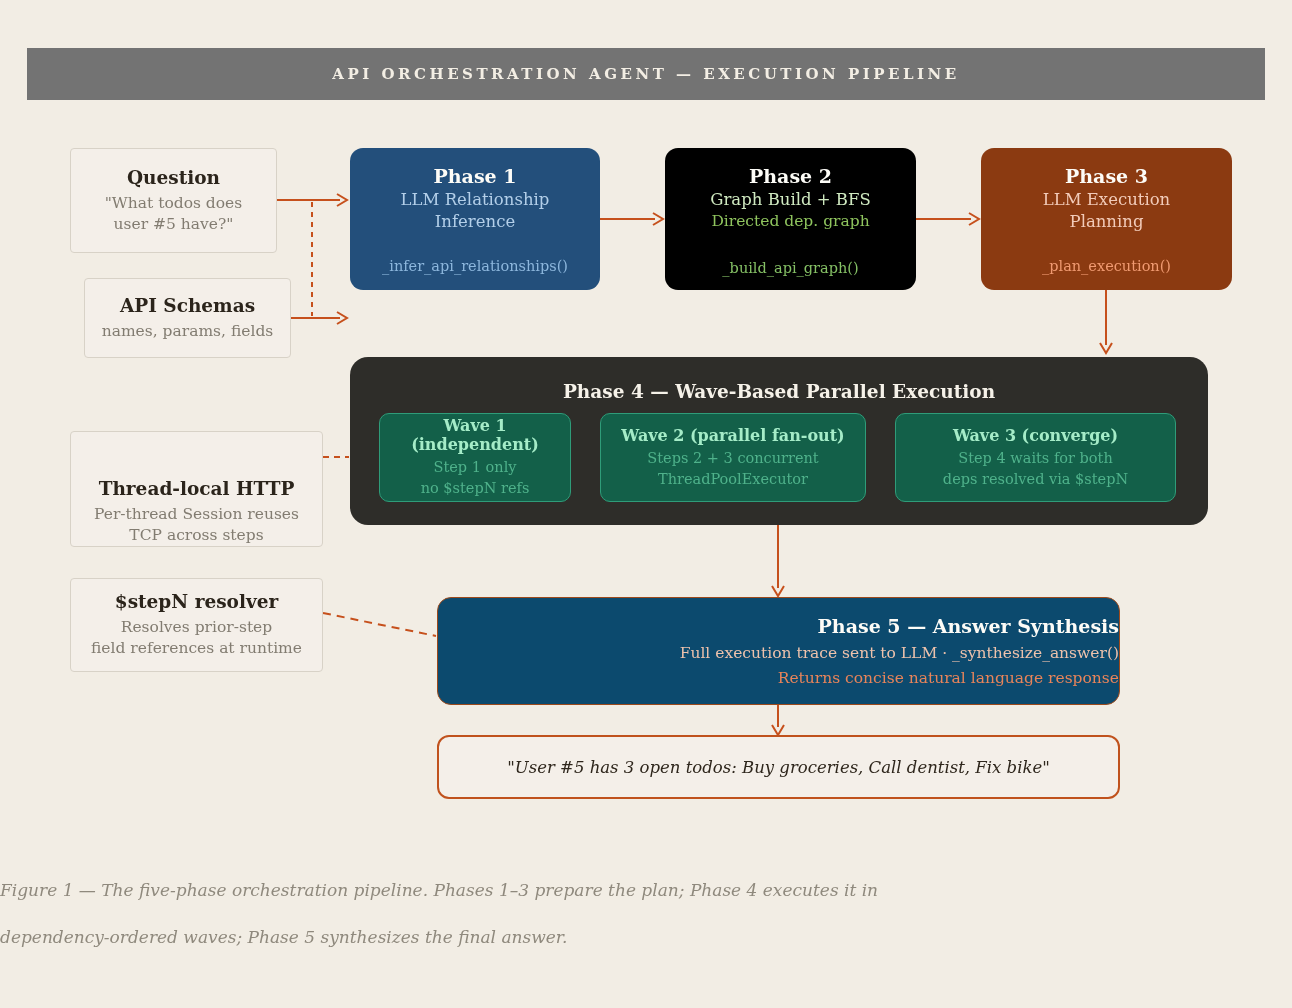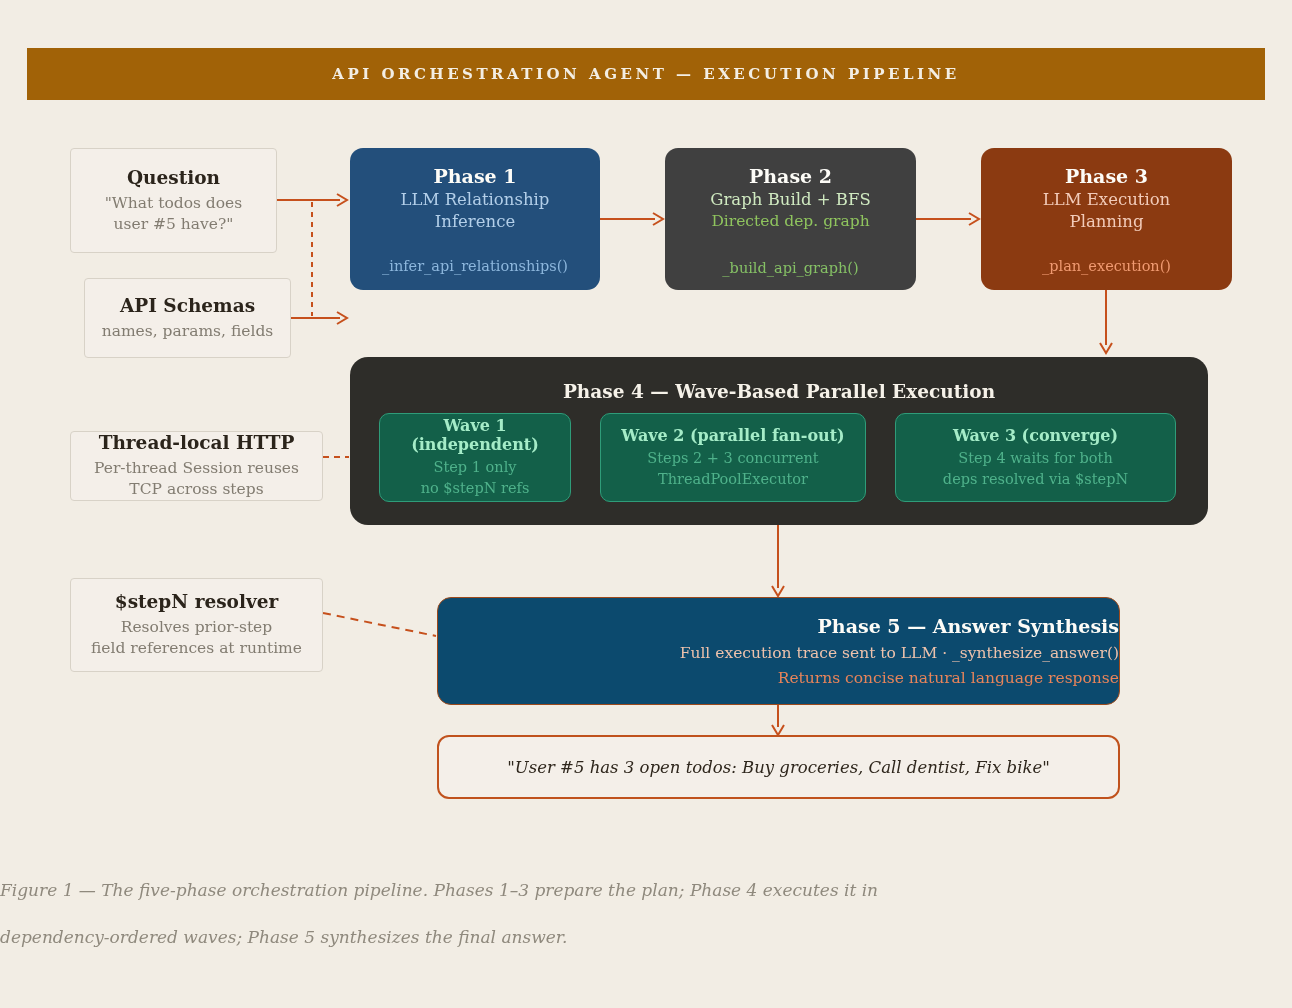--- a/index.html
+++ b/index.html
@@ -8,53 +8,53 @@
     font-family: "DejaVu Serif", "Liberation Serif", serif;
     background: #f2ede4;
     position: relative;
     overflow: hidden;
   }
   #page { position: absolute; inset: 0; width: 1292px; height: 1008px; }
 
   
   .header-bar {
     position: absolute; left: 27px; top: 48px; width: 1238px; height: 52px;
-    background: #a16207; display: flex; align-items: center; justify-content: center;
+    background: #737373; display: flex; align-items: center; justify-content: center;
   }
   .header-title {
     color: #f3eee4; font-size: 15px; font-weight: bold;
     letter-spacing: 3.5px; white-space: nowrap;
   }
 
   
   .note-box {
     position: absolute; background: #f4efe9; border: 1px solid #d8d2c7;
     border-radius: 4px; text-align: center;
     display: flex; flex-direction: column; justify-content: center; align-items: center;
   }
   .note-title { font-size: 18.5px; font-weight: bold; color: #2b241b; margin-bottom: 5px; }
   .note-line { font-size: 15.5px; color: #827c71; line-height: 1.35; }
   #box-question  { left: 70px; top: 148px; width: 207px; height: 105px; }
   #box-schemas   { left: 84px; top: 278px; width: 207px; height: 80px; }
-  #box-thread    { left: 70px; top: 431px; width: 253px; height: 70px; justify-content: flex-end; }
+  #box-thread    { left: 70px; top: 431px; width: 253px; height: 116px; justify-content: flex-end; }
   #box-stepn     { left: 70px; top: 578px; width: 253px; height: 94px; }
 
   
   .phase-box {
     position: absolute; top: 148px; height: 142px; border-radius: 13px;
     text-align: center; display: flex; flex-direction: column; align-items: center;
   }
   .phase-title { color: #fdfcf7; font-size: 19px; font-weight: bold; margin-top: 17px; }
   .phase-sub   { font-size: 16.5px; line-height: 1.35; margin-top: 2px; }
   .phase-note  { font-size: 15.5px; margin-top: 1px; }
   .phase-code  { font-size: 14.5px; margin-top: auto; margin-bottom: 16px; }
   #phase1 { left: 350px; width: 250px; background: #234f7b; }
   #phase1 .phase-sub  { color: #b3cfe9; padding: 0 30px; }
   #phase1 .phase-code { color: #8db7dd; }
-  #phase2 { left: 665px; width: 251px; background: #404040; }
+  #phase2 { left: 665px; width: 251px; background: #000000; }
   #phase2 .phase-sub  { color: #cfe9c0; }
   #phase2 .phase-note { color: #8fc45e; }
   #phase2 .phase-code { color: #85c065; margin-bottom: 14px; }
   #phase3 { left: 981px; width: 251px; background: #8b3a11; }
   #phase3 .phase-sub  { color: #f2cbb9; padding: 0 40px; }
   #phase3 .phase-code { color: #f09a71; }
 
   
   #phase4 {
     position: absolute; left: 350px; top: 357px; width: 858px; height: 168px;

